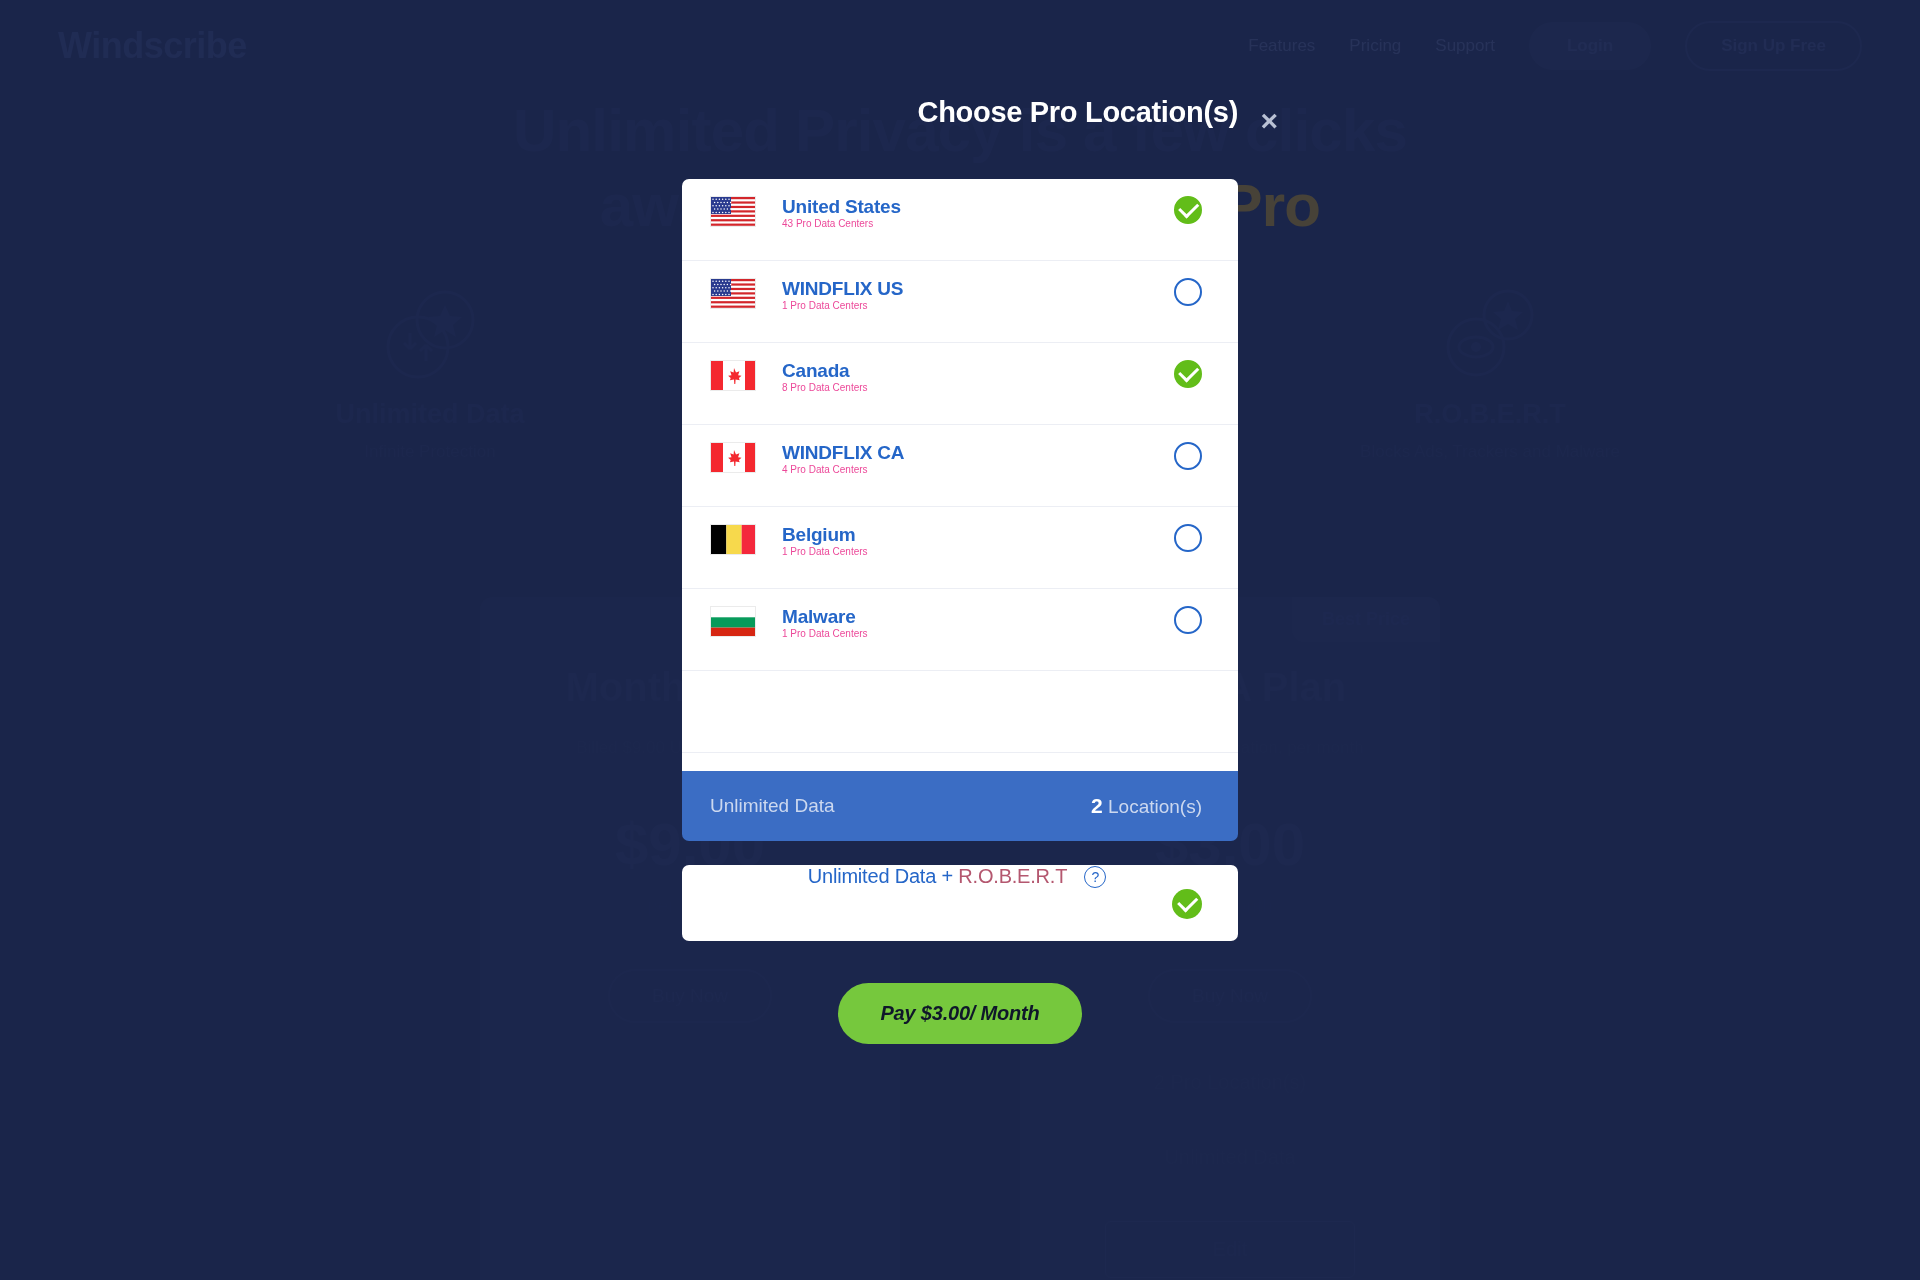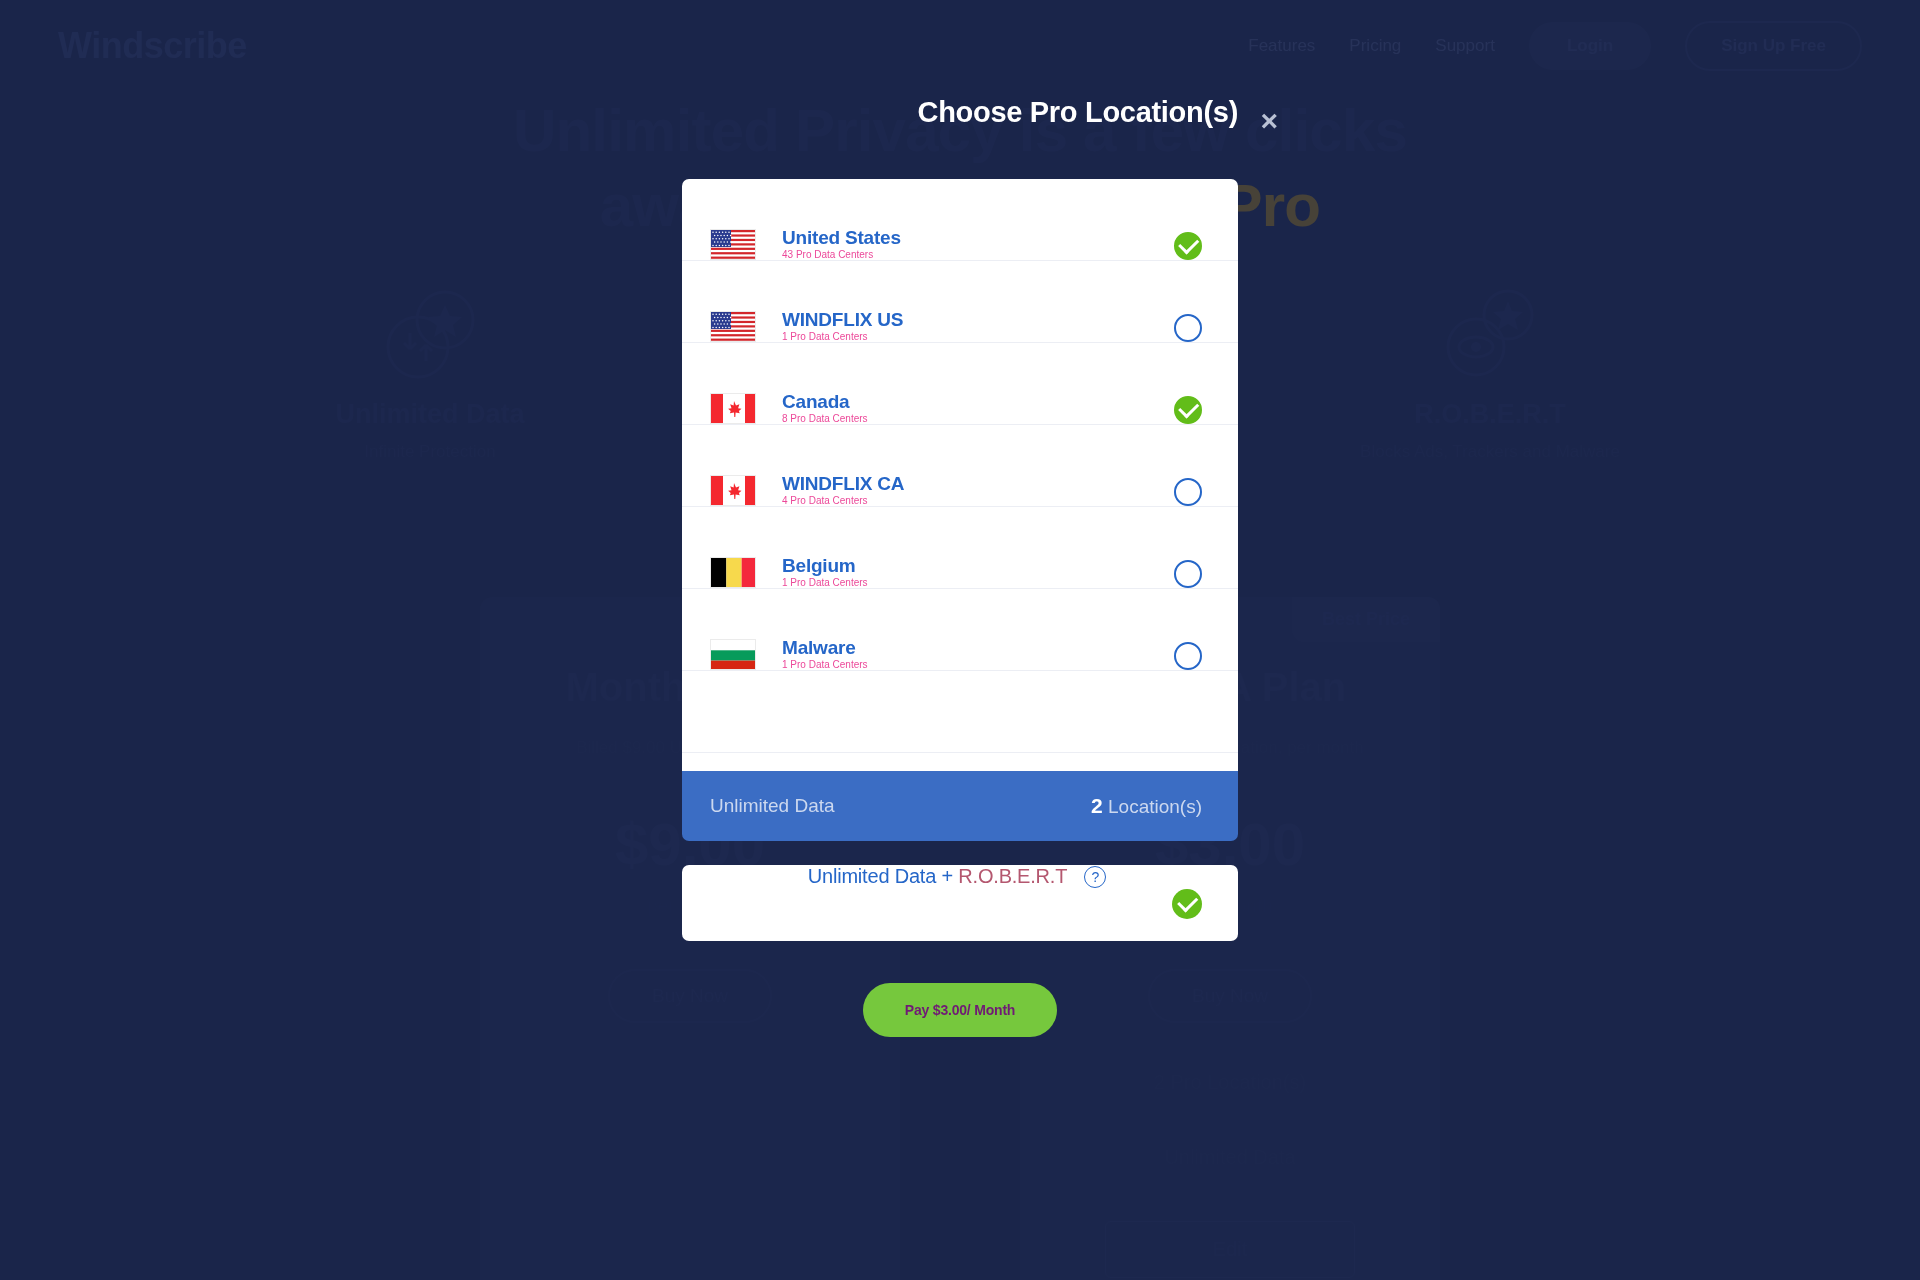--- a/index.html
+++ b/index.html
@@ -108,21 +108,21 @@
 
   .loc-list {
     margin-top: 50px;
     background: #ffffff;
     border-radius: 7px 7px 0 0;
     height: 592px;
     overflow: hidden;
     position: relative;
   }
   .loc-row {
-    display: flex; align-items: flex-end;
+    display: flex; align-items: flex-start;
     height: 82px; padding: 17px 36px 0 28px;
     border-bottom: 1px solid #eceef4;
     cursor: pointer;
   }
   .flag {
     width: 46px; height: 31px; flex: 0 0 46px;
     border: 1px solid rgba(0,0,0,.08);
     margin-right: 26px; overflow: hidden; position: relative;
     background: #fff;
   }
@@ -173,24 +173,25 @@
     background: #62bd19; display: flex; align-items: center; justify-content: center;
   }
   .robert-check::after {
     content: ""; display: block; width: 9px; height: 15px;
     border: solid #fff; border-width: 0 3px 3px 0;
     transform: rotate(45deg) translate(-1px,-2px);
   }
 
   .pay-wrap { text-align: center; margin-top: 42px; }
   .pay-btn {
-    display: inline-block; background: #76c83d; color: #701a75;
-    font-size: 14px; font-weight: bold; letter-spacing: -0.2px;
+    display: inline-block; background: #76c83d; color: #0f172a;
+    font-size: 20px; font-weight: bold; letter-spacing: -0.2px;
     padding: 19px 42px; border-radius: 34px; border: none; cursor: pointer;
     font-family: "Liberation Sans", sans-serif;
+    font-style: italic;
   }
 </style>
 </head>
 <body>
 
 <div id="page-root">
 
   <div class="bg-nav">
     <div class="bg-logo">Windscribe</div>
     <div class="bg-nav-right">

